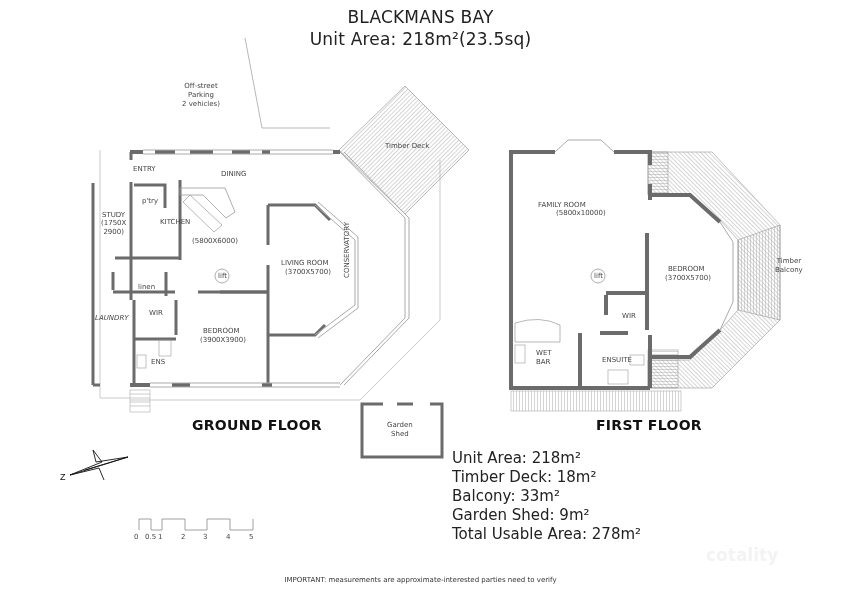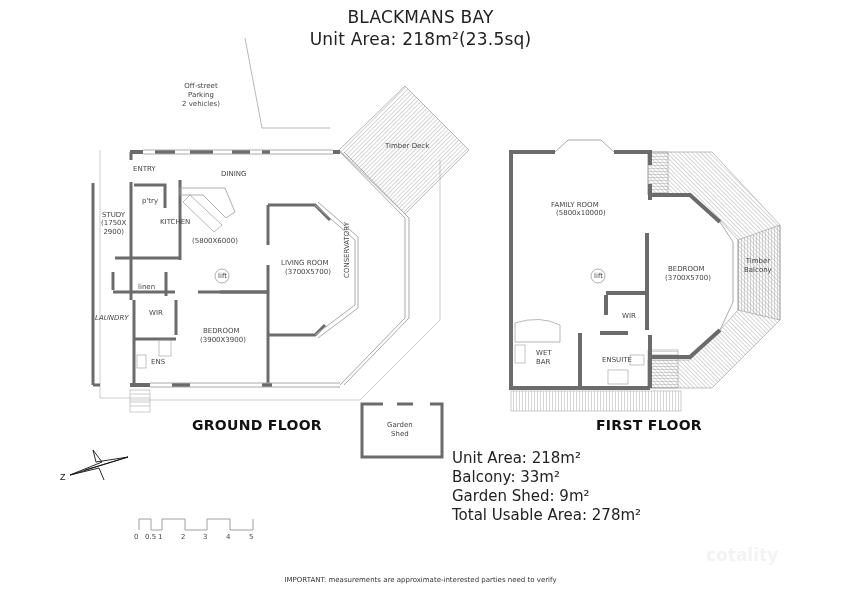--- a/index.html
+++ b/index.html
@@ -201,34 +201,35 @@
 <div class="lbl" style="left:203px; top:327px;">BEDROOM</div>
 <div class="lbl" style="left:200px; top:336px;">(3900X3900)</div>
 <div class="lbl" style="left:218px; top:272px;">lift</div>
 <div class="lbl" style="left:281px; top:259px;">LIVING ROOM</div>
 <div class="lbl" style="left:285px; top:268px;">(3700X5700)</div>
 <div class="lbl" style="left:343px; top:278px; transform:rotate(-90deg); transform-origin:left top;">CONSERVATORY</div>
 <div class="lbl" style="left:387px; top:421px; white-space:pre-line;">Garden
 Shed</div>
 <div class="floor-title" style="left:192px; top:417px;">GROUND FLOOR</div>
 
-<div class="lbl" style="left:551px; top:201px;">FAMILY ROOM</div>
+<div class="lbl" style="left:538px; top:201px;">FAMILY ROOM</div>
 <div class="lbl" style="left:556px; top:209px;">(5800x10000)</div>
 <div class="lbl" style="left:594px; top:272px;">lift</div>
 <div class="lbl" style="left:668px; top:265px;">BEDROOM</div>
 <div class="lbl" style="left:665px; top:274px;">(3700X5700)</div>
-<div class="lbl" style="left:744px; top:257px; white-space:pre-line;">Timber
+<div class="lbl" style="left:775px; top:257px; white-space:pre-line;">Timber
 Balcony</div>
 <div class="lbl" style="left:622px; top:312px;">WIR</div>
 <div class="lbl" style="left:536px; top:349px; white-space:pre-line; text-align:left;">WET
 BAR</div>
 <div class="lbl" style="left:602px; top:356px;">ENSUITE</div>
 <div class="floor-title" style="left:596px; top:417px;">FIRST FLOOR</div>
 
 <div class="areas">
   <div class="area-line"><span>Unit Area</span>: <span>218m²</span></div>
+  <div class="area-line"><span>Timber Deck</span>: <span>18m²</span></div>
   <div class="area-line"><span>Balcony</span>: <span>33m²</span></div>
   <div class="area-line"><span>Garden Shed</span>: <span>9m²</span></div>
   <div class="area-line"><span>Total Usable Area</span>: <span>278m²</span></div>
 </div>
 
 <div class="brand">cotality</div>
 <div class="note">IMPORTANT: measurements are approximate-interested parties need to verify</div>
 
 </body></html>

